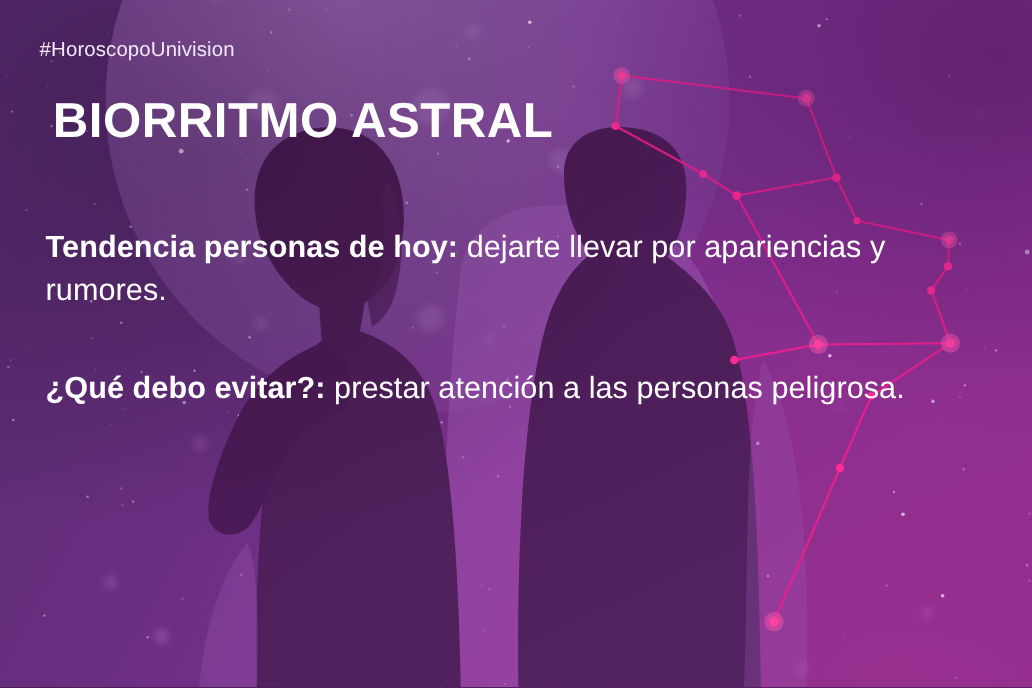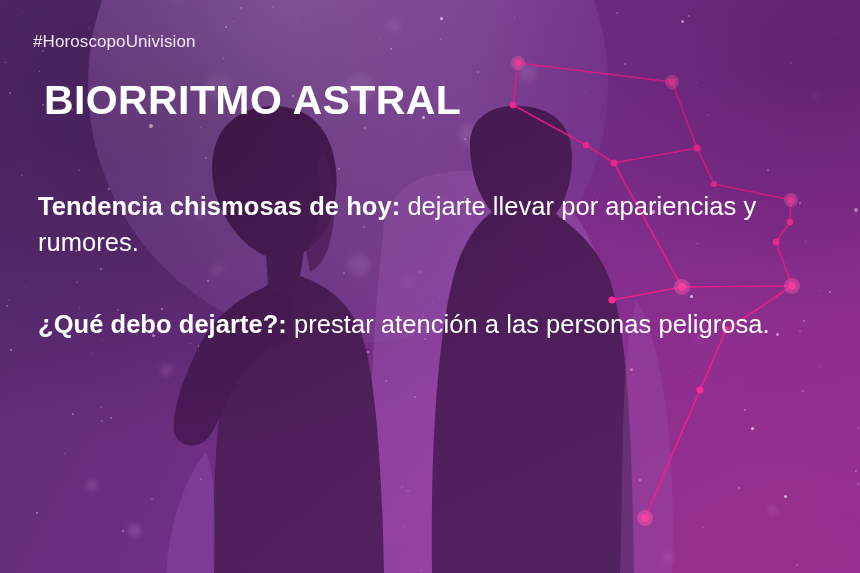--- a/index.html
+++ b/index.html
@@ -462,21 +462,21 @@
 
   <div class="layer" id="bg-vignette"></div>
 
   <div id="content">
 
     <div id="headline">BIORRITMO ASTRAL</div>
 
     <div id="hashtag">#HoroscopoUnivision</div>
 
     <div class="para" id="para-1">
-      <span class="lead">Tendencia chismosas de hoy:</span><span> dejarte llevar por apariencias y rumores.</span>
+      <span class="lead">Tendencia personas de hoy:</span><span> dejarte llevar por apariencias y rumores.</span>
     </div>
 
     <div class="para" id="para-2">
-      <span class="lead">¿Qué debo dejarte?:</span><span> prestar atención a las personas peligrosa.</span>
+      <span class="lead">¿Qué debo evitar?:</span><span> prestar atención a las personas peligrosa.</span>
     </div>
 
   </div>
 </div>
 
 </body></html>

